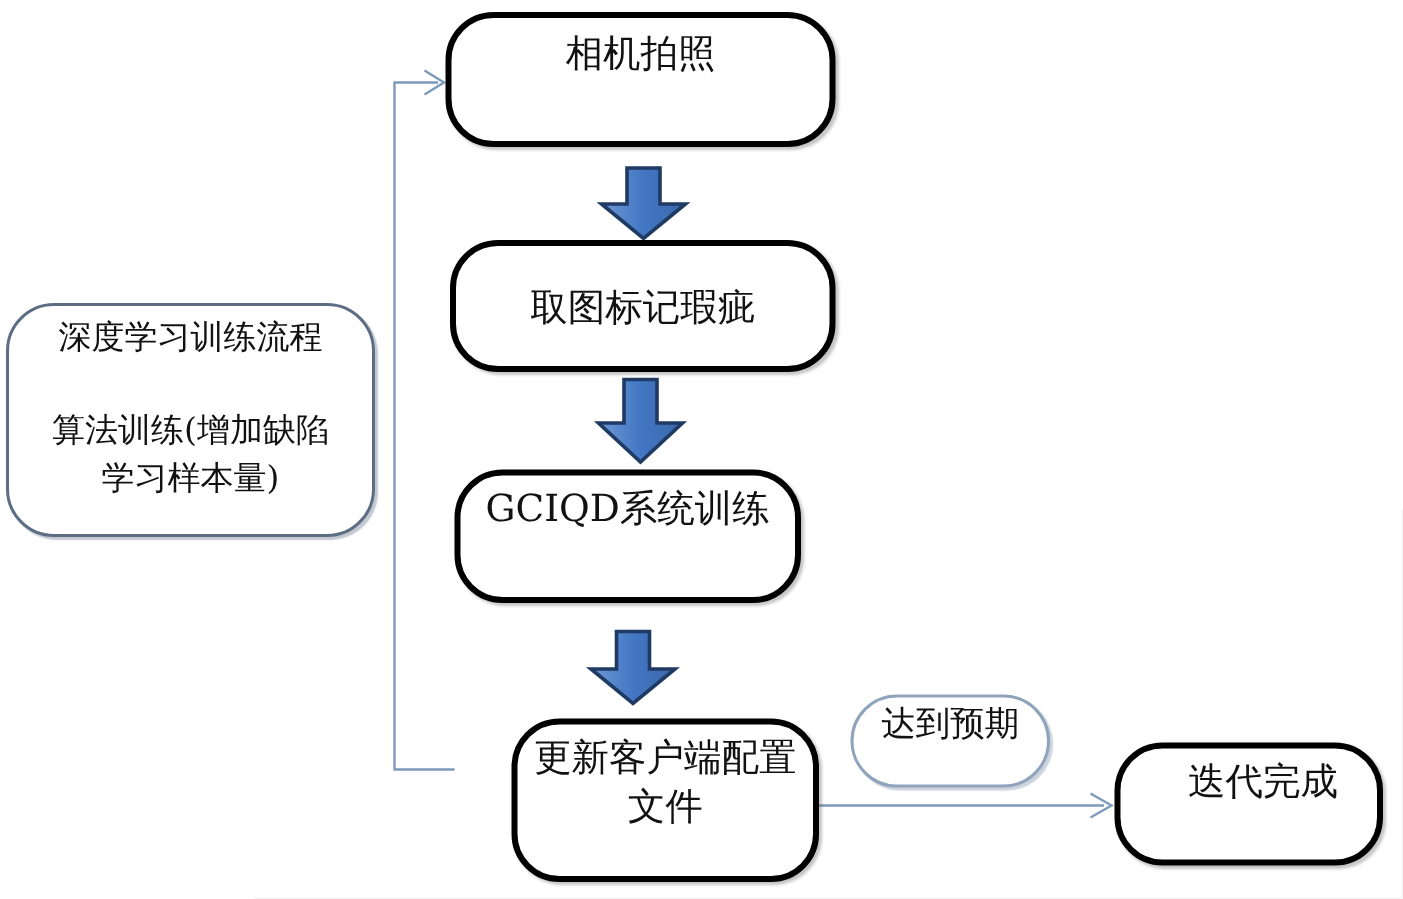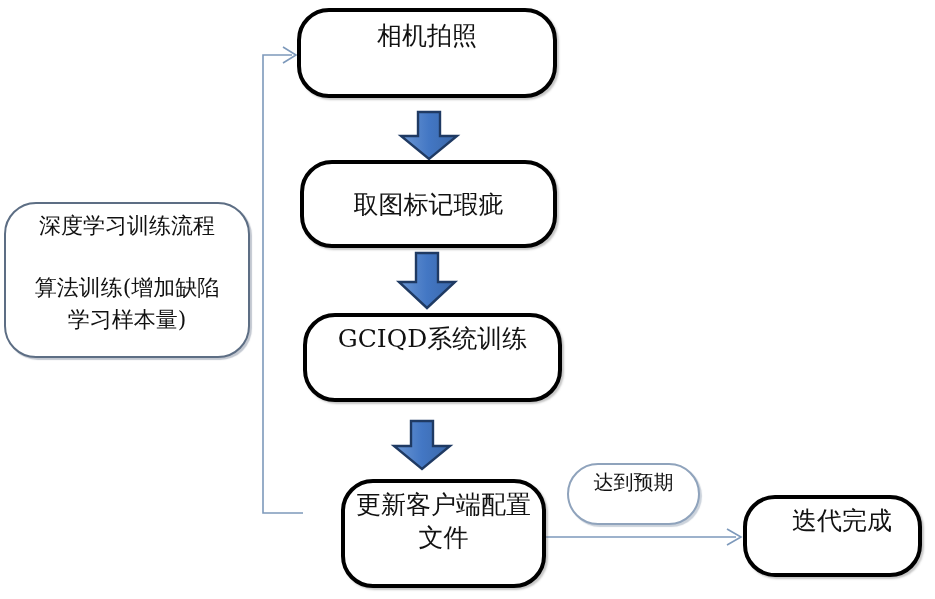--- a/index.html
+++ b/index.html
@@ -34,34 +34,34 @@
     background:var(--background);
     border-radius:32px;
   }
   .main{
     border:4px solid var(--box-border);
     font-size:25px;
     box-shadow:2px 2px 2px rgba(90,90,90,0.35);
   }
   .b-camera{left:297px;top:8px;width:260px;height:90px;padding-top:8px;}
   .b-mark{left:300px;top:160px;width:257px;height:88px;padding-top:25px;}
-  .b-gciqd{left:303px;top:313px;width:259px;height:89px;padding-top:6px;}
+  .b-gciqd{left:303px;top:313px;width:231px;height:89px;padding-top:6px;}
   .b-update{left:303px;top:479px;width:205px;height:109px;padding-top:6px;margin-left:38px;}
   .b-done{left:743px;top:495px;width:179px;height:82px;padding-top:6px;padding-left:19px;}
   .b-side{
     left:4px;top:158px;width:246px;height:156px;padding-top:6px;
     border:2px solid var(--side-box-border);
     font-size:22px;line-height:1.42;
     box-shadow:2px 2px 1px rgba(120,130,150,0.45);
     margin-top:44px;
   }
   .b-expect{
     left:567px;top:463px;width:133px;height:62px;padding-top:4px;
     border:2px solid var(--expect-box-border);
-    font-size:20px;
+    font-size:23px;
     box-shadow:2px 2px 1px rgba(140,155,175,0.45);
   }
 </style>
 </head>
 <body>
 
 <div class="canvas">
 
   <svg class="overlay" viewBox="0 0 935 599" xmlns="http://www.w3.org/2000/svg">
     <defs>

